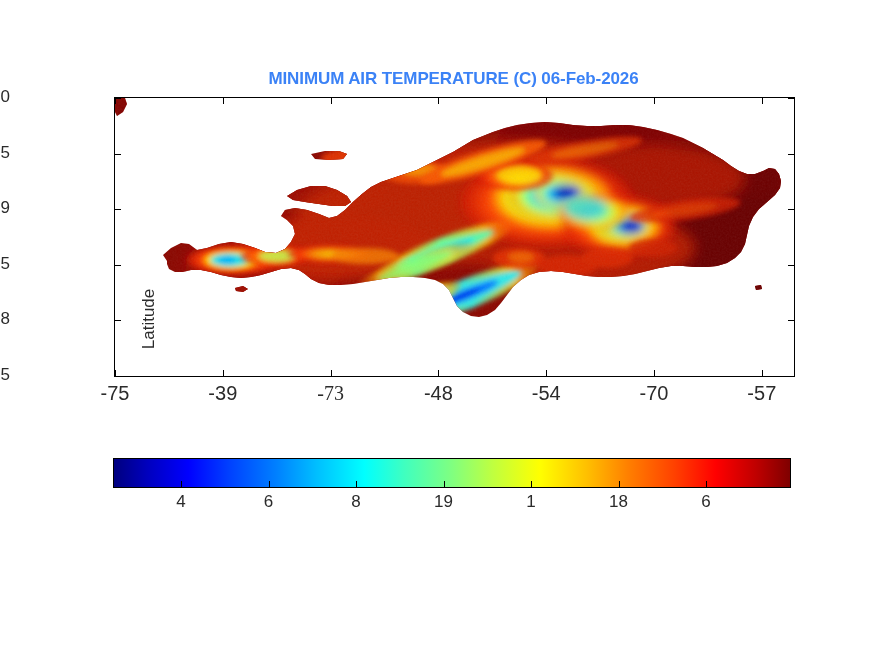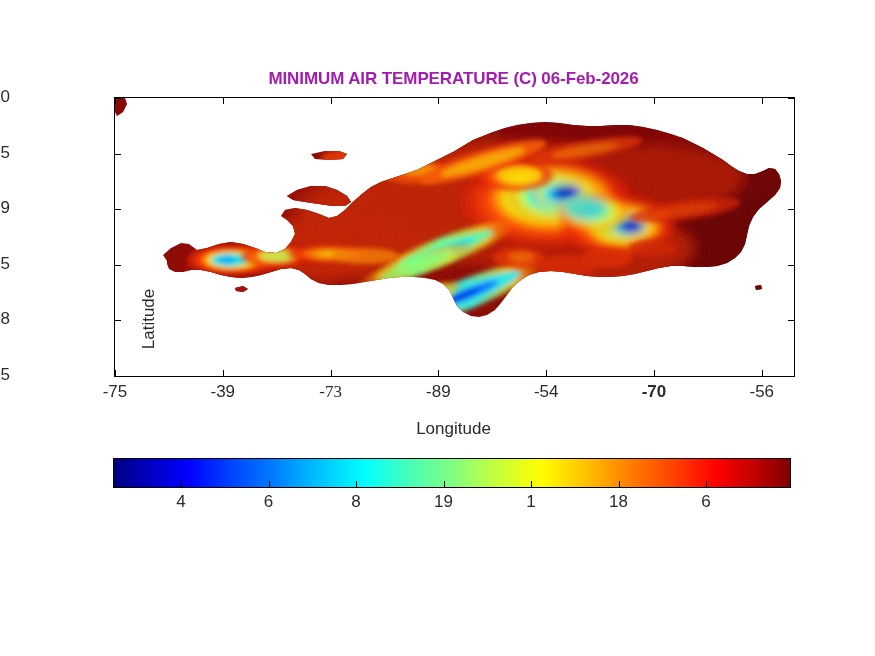--- a/index.html
+++ b/index.html
@@ -27,21 +27,21 @@
 
   
   #chart-title {
     position: absolute;
     left: 114px;
     top: 69px;
     width: 679px;
     text-align: center;
     font-size: 17px;
     font-weight: bold;
-    color: #a21caf;
+    color: #3b82f6;
     letter-spacing: -0.1px;
     white-space: nowrap;
   }
 
   
   #axes {
     position: absolute;
     left: 114px;
     top: 97px;
     width: 679px;
@@ -95,21 +95,21 @@
     width: 60px;
     text-align: right;
     font-size: 17px;
     color: #2b2b2b;
     white-space: nowrap;
   }
   .xlabel-txt {
     position: absolute;
     width: 70px;
     text-align: center;
-    font-size: 17px;
+    font-size: 20px;
     color: #2b2b2b;
     white-space: nowrap;
   }
 
   
   #x-axis-name {
     position: absolute;
     left: 114px;
     top: 419px;
     width: 679px;
@@ -469,29 +469,28 @@
     <div class="ylabel-txt" style="top:-11px;">20</div>
     <div class="ylabel-txt" style="top:44.6px;">19.5</div>
     <div class="ylabel-txt" style="top:100.2px;">19</div>
     <div class="ylabel-txt" style="top:155.8px;">18.5</div>
     <div class="ylabel-txt" style="top:211.4px;">18</div>
     <div class="ylabel-txt" style="top:267px;">17.5</div>
 
     <div class="xlabel-txt" style="left:-35px;  top:284px;">-75</div>
     <div class="xlabel-txt" style="left:72.8px; top:284px;">-39</div>
     <div class="xlabel-txt" style="left:180.6px;top:284px;font-family:Liberation Serif, serif;">-73</div>
-    <div class="xlabel-txt" style="left:288.4px;top:284px;">-89</div>
+    <div class="xlabel-txt" style="left:288.4px;top:284px;">-48</div>
     <div class="xlabel-txt" style="left:396.2px;top:284px;">-54</div>
-    <div class="xlabel-txt" style="left:504px;  top:284px;font-weight:bold;">-70</div>
-    <div class="xlabel-txt" style="left:611.8px;top:284px;">-56</div>
+    <div class="xlabel-txt" style="left:504px;  top:284px;">-70</div>
+    <div class="xlabel-txt" style="left:611.8px;top:284px;">-57</div>
 
     <div id="y-axis-name">Latitude</div>
   </div>
 
-  <div id="x-axis-name">Longitude</div>
 
   <div id="colorbar-wrap">
     <div id="colorbar-bar"></div>
 
     <div class="cb-tick" style="left:68px;"></div>
     <div class="cb-tick" style="left:155.5px;"></div>
     <div class="cb-tick" style="left:243px;"></div>
     <div class="cb-tick" style="left:330.5px;"></div>
     <div class="cb-tick" style="left:418px;"></div>
     <div class="cb-tick" style="left:505.5px;"></div>

